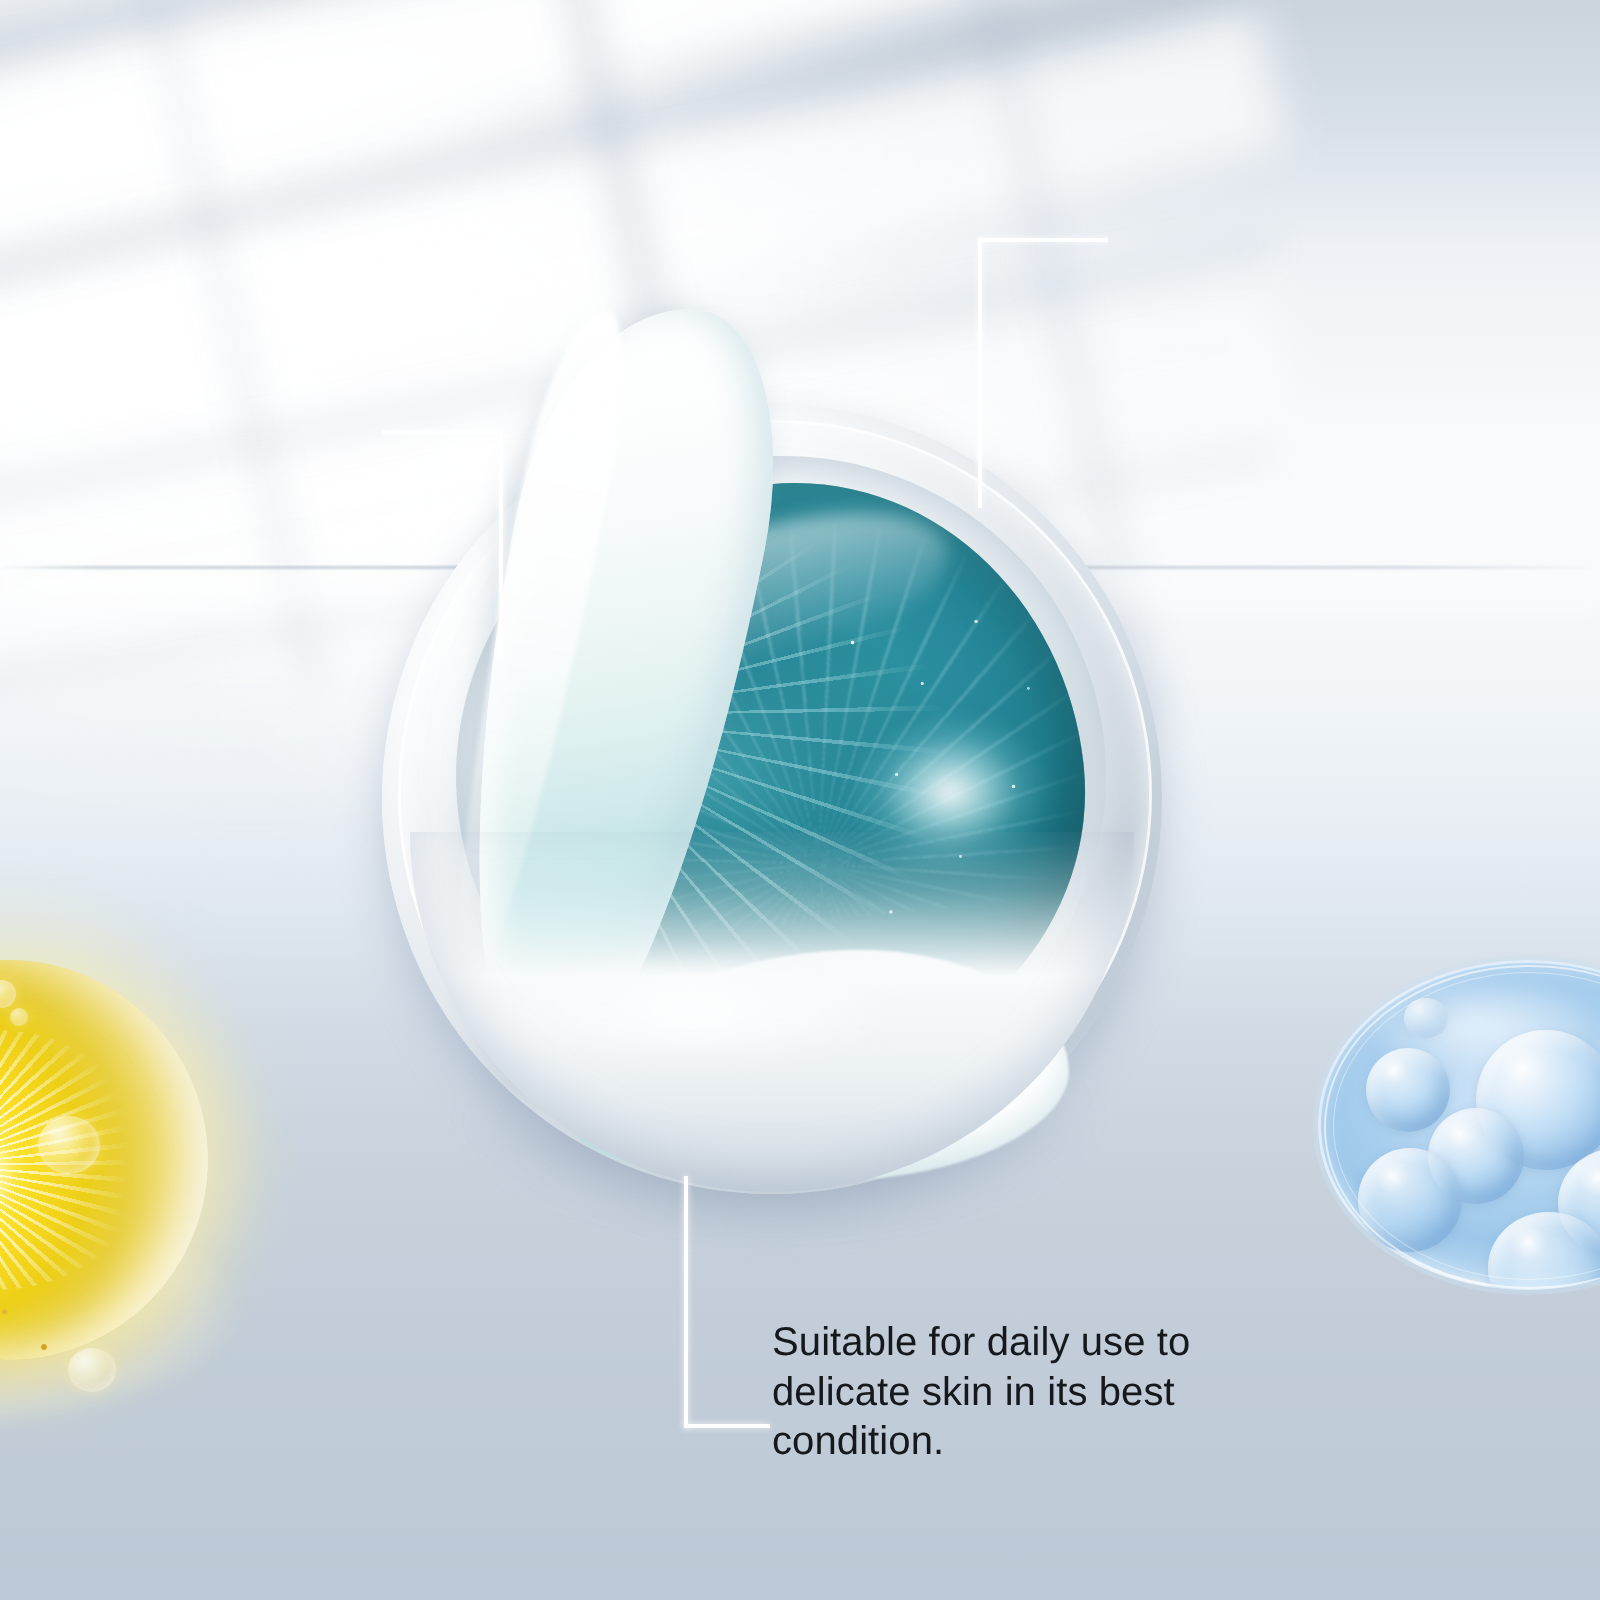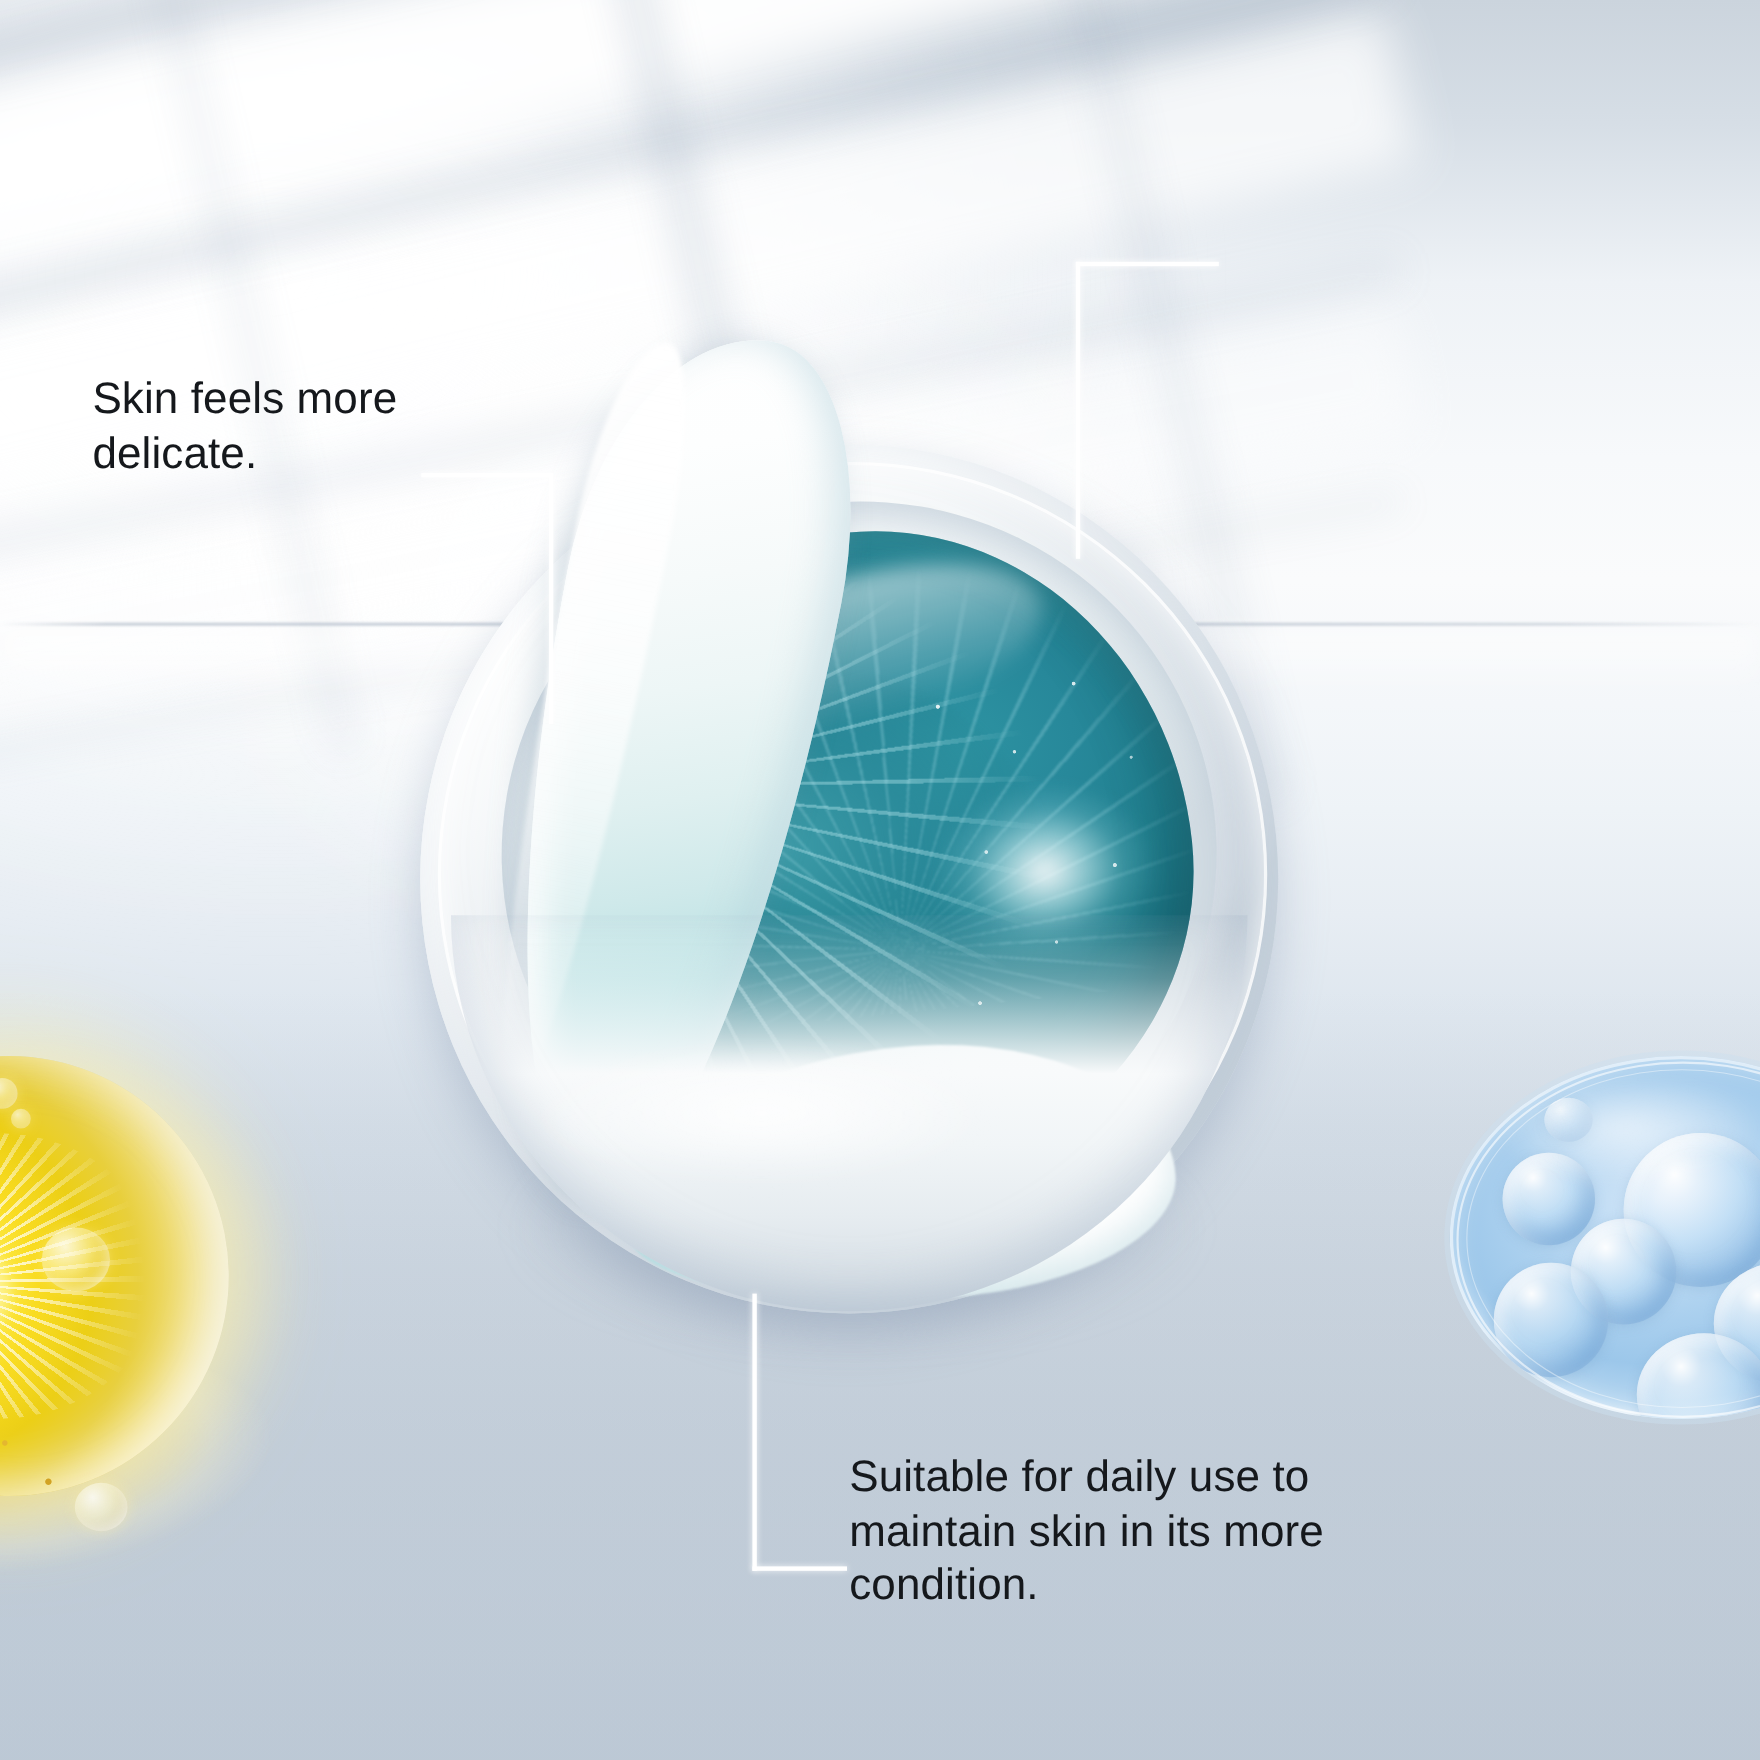--- a/index.html
+++ b/index.html
@@ -445,18 +445,17 @@
 
   <div class="leader h" id="l1h"></div>
   <div class="leader v" id="l1v"></div>
 
   <div class="leader v" id="l2v"></div>
   <div class="leader h" id="l2h"></div>
 
   <div class="leader v" id="l3v"></div>
   <div class="leader h" id="l3h"></div>
 
-  <div class="callout-text" id="co-left">Skin feels more delicate.</div>
-
-
-  <div class="callout-text" id="co-bottom">Suitable for daily use to maintain skin in its more condition.</div>
+
+
+  <div class="callout-text" id="co-bottom">Suitable for daily use to delicate skin in its best condition.</div>
 
 </div>
 
 </body></html>

